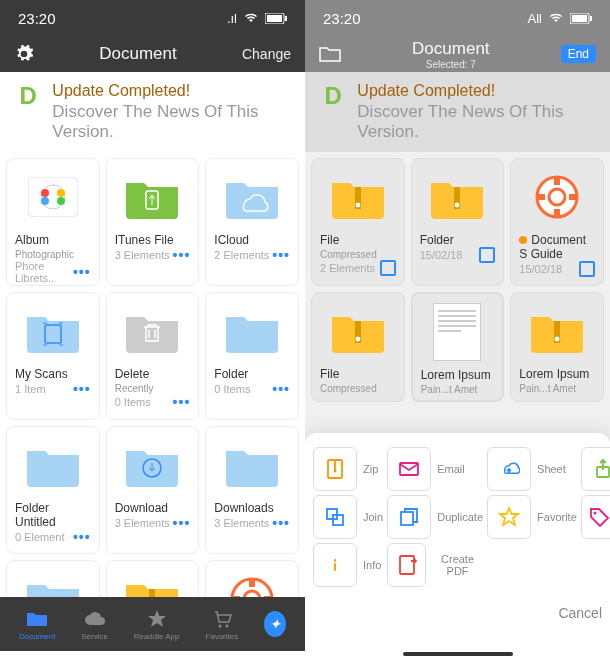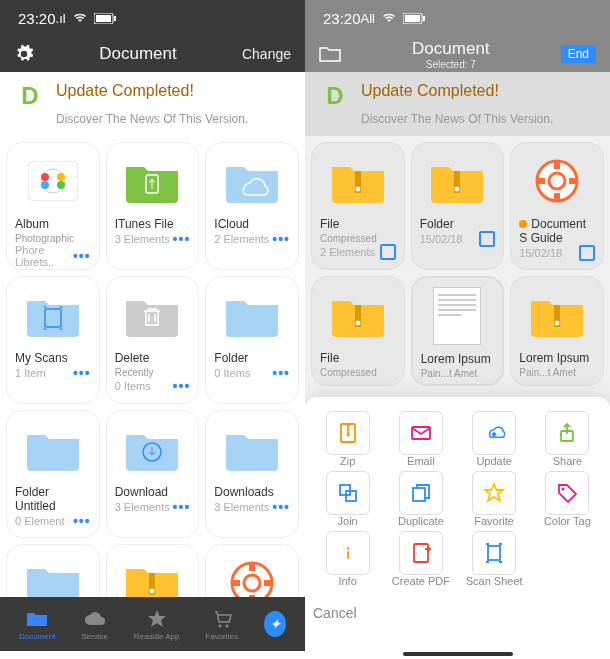--- a/index.html
+++ b/index.html
@@ -1,62 +1,62 @@
 <!DOCTYPE html>
 <html><head>
 <meta charset="utf-8">
 <style>
 *{margin:0;padding:0;box-sizing:border-box;font-family:-apple-system,Helvetica,Arial,sans-serif}
 body{width:610px;height:659px;display:flex;background:#fff}
 .screen{width:305px;height:659px;position:relative;background:#fff;overflow:hidden}
 .screen.right{background:#f0f0f0}
-.statusbar{height:36px;display:flex;align-items:center;padding:18px 18px;color:#fff;font-size:15px;font-weight:500}
+.statusbar{height:36px;display:flex;align-items:center;justify-content:space-between;padding:18px 18px;color:#fff;font-size:15px;font-weight:500}
 .screen.left .statusbar{background:#3a3a3a}
 .screen.right .statusbar{background:#888}
 .status-icons{display:flex;gap:6px;align-items:center;font-size:13px}
 .header{height:36px;display:flex;align-items:center;justify-content:space-between;padding:0 14px}
 .screen.left .header{background:#3a3a3a;color:#fff}
 .screen.right .header{background:#888;color:#fff}
 .header-title{font-size:17px;opacity:.95;text-align:center}
 .header-sub{font-size:10px;opacity:.8}
 .header-center{text-align:center}
 .header-btn{font-size:14px;opacity:.9}
 .end-btn{background:#2d8cff;padding:2px 7px;border-radius:3px;font-size:12px}
 .gear{width:20px;height:20px}
 .banner{display:flex;gap:12px;padding:10px 16px;background:#fff}
 .screen.right .banner{background:#ddd}
 .banner-icon{width:28px;height:28px;display:flex;align-items:center;justify-content:center;font-size:24px;font-weight:700;color:#7dc242}
 .banner-txt .t1{font-size:16px;color:#a16207}
-.banner-txt .t2{font-size:12px;color:#999;margin-top:12px}
+.banner-txt .t2{font-size:17px;color:#999;margin-top:2px}
 .grid{display:grid;grid-template-columns:repeat(3,1fr);gap:6px;padding:6px}
-.cell{background:#fff;border:1px solid #eee;border-radius:16px;padding:8px 8px 6px;position:relative;height:128px}
+.cell{background:#fff;border:1px solid #eee;border-radius:8px;padding:8px 8px 6px;position:relative;height:128px}
 .screen.right .cell{background:#e8e8e8;border-color:#ddd}
 .cell.sel{border:2px solid #2d8cff}
 .thumb{height:60px;display:flex;align-items:center;justify-content:center;margin-bottom:6px}
 .cell-title{font-size:12px;color:#333;line-height:1.2;max-height:28px;overflow:hidden}
 .cell-sub{font-size:10px;color:#999;margin-top:2px}
 .cell-foot{display:flex;justify-content:space-between;align-items:center;}
 .cell-count{font-size:11px;color:#aaa}
 .dots{color:#2d8cff;font-size:14px;letter-spacing:1px;font-weight:700}
 .checkbox{width:16px;height:16px;border:2px solid #2d8cff;border-radius:2px}
 .folder-svg{width:56px;height:44px}
 .tabbar{position:absolute;bottom:8px;left:0;right:0;height:54px;background:#3a3a3a;display:flex;justify-content:space-around;align-items:center;padding:4px 6px}
 .tab{display:flex;flex-direction:column;align-items:center;gap:2px;color:#888;font-size:8px}
 .tab.active{color:#3b82f6}
 .tab-ico{width:22px;height:22px;display:flex;align-items:center;justify-content:center}
 .compass{width:26px;height:26px;border-radius:50%;background:#2d8cff;display:flex;align-items:center;justify-content:center;color:#fff;font-style:italic;font-size:14px}
 .home-ind{position:absolute;bottom:3px;left:50%;transform:translateX(-50%);width:110px;height:4px;border-radius:3px}
 .screen.left .home-ind{background:#fff}
 .screen.right .home-ind{background:#333}
 .sheet{position:absolute;left:0;right:0;bottom:0;background:#fff;border-radius:12px 12px 0 0;padding:14px 8px 38px;box-shadow:0 -2px 20px rgba(0,0,0,.1)}
 .sheet-grid{display:grid;grid-template-columns:repeat(4,1fr);gap:4px 4px}
-.action{display:flex;flex-direction:column;align-items:center;}
+.action{display:flex;flex-direction:row;align-items:center;gap:6px}
 .action-ico{width:44px;height:44px;border:1px solid #ddd;border-radius:6px;display:flex;align-items:center;justify-content:center}
 .action-lbl{font-size:11px;color:#888;text-align:center}
-.cancel{text-align:left;color:#888;font-size:14px;margin-top:18px}
+.cancel{text-align:right;color:#888;font-size:14px;margin-top:18px}
 .row4{display:grid;grid-template-columns:repeat(3,1fr);gap:6px;padding:0 6px}
 .row4 .cell{height:72px}
 .doc-thumb{width:48px;height:58px;background:#fff;border:1px solid #ccc;padding:6px 4px}
 .doc-line{height:2px;background:#ccc;margin-bottom:3px}
 .orange-dot{display:inline-block;width:8px;height:8px;background:#ff9500;border-radius:50%;margin-right:4px}
 </style>
 </head>
 <body>
 
 <div class="screen left">
@@ -439,21 +439,21 @@
           </div>
     <div class="action-lbl">Email</div>
   </div>
         <div class="action">
     <div class="action-ico">
             <svg width="22" height="22" viewBox="0 0 22 22">
               <path d="M6 13a5 5 0 015-5 6 6 0 0111 2 4 4 0 01-1 7H7a4 4 0 01-1-4z" stroke="#2d8cff" fill="none" stroke-width="1.8" transform="scale(0.85) translate(2,1)"></path>
               <path d="M11 16v-5m-2 2l2-2 2 2" stroke="#2d8cff" fill="none" stroke-width="1.8"></path>
             </svg>
           </div>
-    <div class="action-lbl">Update</div>
+    <div class="action-lbl">Sheet</div>
   </div>
         <div class="action">
     <div class="action-ico">
             <svg width="22" height="22" viewBox="0 0 22 22">
               <rect x="5" y="9" width="12" height="10" rx="1" stroke="#7dc242" fill="none" stroke-width="1.8"></rect>
               <path d="M11 12V2m-3 3l3-3 3 3" stroke="#7dc242" fill="none" stroke-width="1.8"></path>
             </svg>
           </div>
     <div class="action-lbl">Share</div>
   </div>
@@ -503,26 +503,17 @@
   </div>
         <div class="action">
     <div class="action-ico">
             <svg width="22" height="22" viewBox="0 0 22 22">
               <rect x="4" y="2" width="14" height="18" rx="1" stroke="#f44336" fill="none" stroke-width="1.8"></rect>
               <path d="M15 7h5m-2-2l2 2-2 2" stroke="#f44336" fill="none" stroke-width="1.8"></path>
             </svg>
           </div>
     <div class="action-lbl">Create PDF</div>
   </div>
-        <div class="action">
-    <div class="action-ico">
-            <svg width="22" height="22" viewBox="0 0 22 22">
-              <rect x="5" y="4" width="12" height="14" stroke="#2d8cff" fill="none" stroke-width="1.8"></rect>
-              <path d="M3 2h3M16 2h3M3 20h3M16 20h3" stroke="#2d8cff" fill="none" stroke-width="1.8"></path>
-            </svg>
-          </div>
-    <div class="action-lbl">Scan Sheet</div>
-  </div>
       </div>
     <div class="cancel">Cancel</div>
   </div>
   <div class="home-ind"></div>
 </div>
 
 </body></html>

